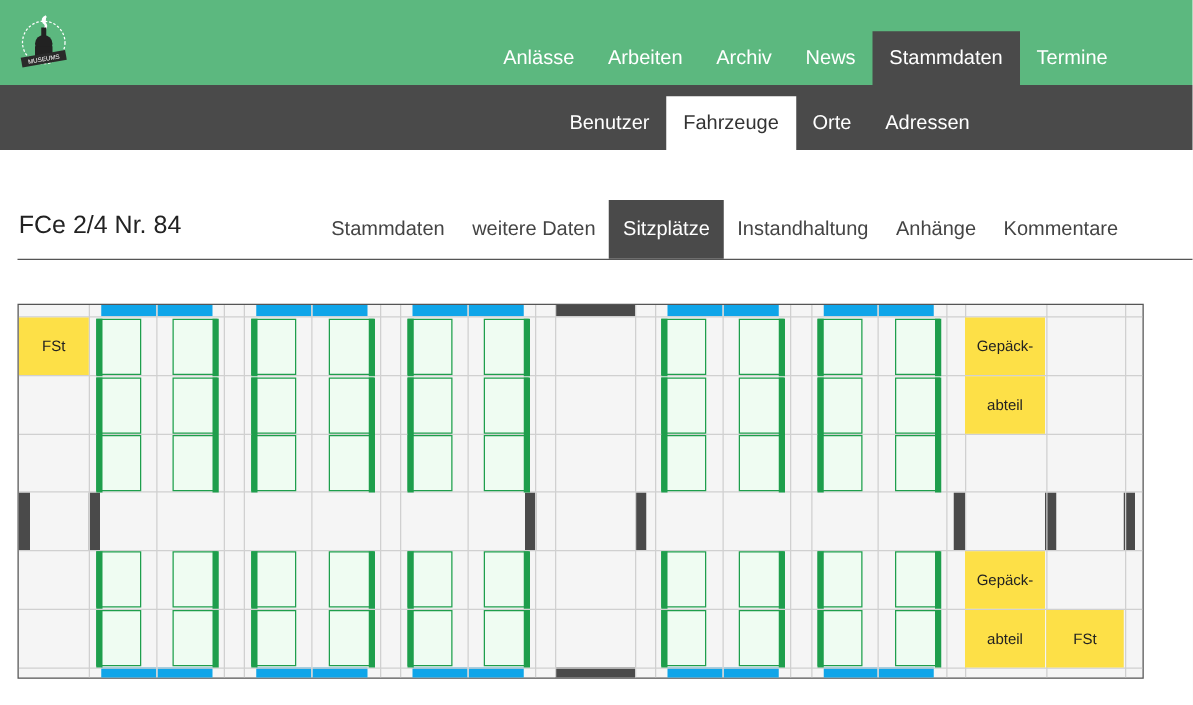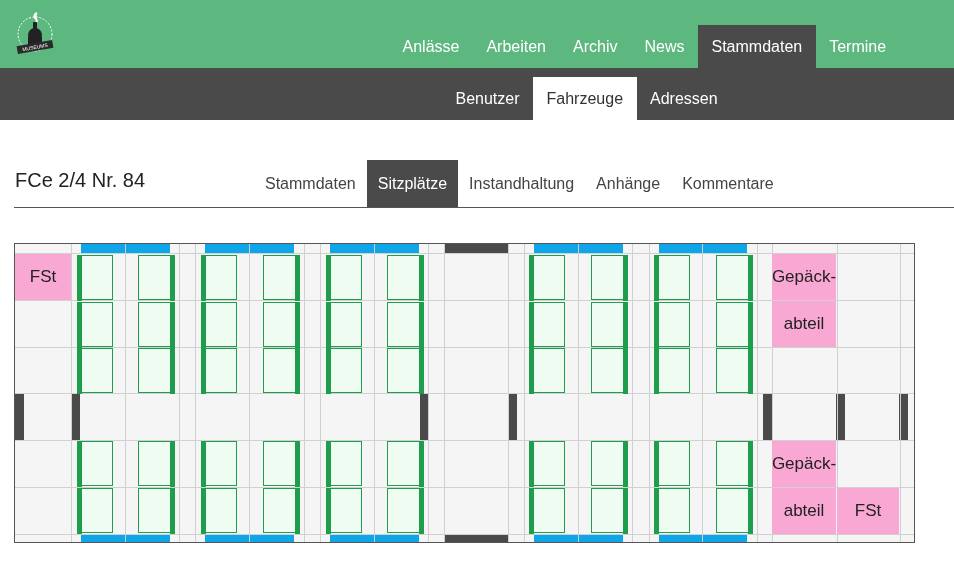--- a/index.html
+++ b/index.html
@@ -15,21 +15,21 @@
   .subnav .item.active { background: #ffffff; color: #333333; }
   .title { position: absolute; left: 15px; top: 169px; font-size: 20px; color: #222222; }
   .tabs { position: absolute; top: 160px; height: 47px; display: flex; }
   .tabs .item { height: 47px; line-height: 47px; padding: 0 11px; color: #444444; font-size: 16px; white-space: nowrap; cursor: pointer; }
   .tabs .item.active { background: #4a4a4a; color: #ffffff; }
   .tabline { position: absolute; left: 14px; top: 207px; width: 940px; height: 1px; background: #555555; }
 
   .grid { position: absolute; left: 14px; top: 243px; width: 901px; height: 300px; border: 1px solid #555555; background: #f5f5f5; overflow: hidden; }
   .vline { position: absolute; top: 0; width: 1px; height: 100%; background: #d0d0d0; }
   .hline { position: absolute; left: 0; height: 1px; width: 100%; background: #d0d0d0; }
-  .cell-label { position: absolute; background: #f9a8d4; font-size: 17px; color: #222222; display: flex; align-items: center; justify-content: center; }
+  .cell-label { position: absolute; background: #fde047; font-size: 12px; color: #222222; display: flex; align-items: center; justify-content: center; }
   .window { position: absolute; height: 9px; background: #0fa5e9; }
   .door { position: absolute; height: 9px; background: #4a4a4a; }
   .wall { position: absolute; width: 9px; background: #4a4a4a; }
   .seat { position: absolute; background: #effcf2; border: 1.5px solid #1e9e4c; cursor: pointer; }
   .seat .back { position: absolute; top: -1.5px; bottom: -1.5px; width: 5px; background: #1e9e4c; }
   .seat.back-left .back { left: -1.5px; }
   .seat.back-right .back { right: -1.5px; }
 </style>
 </head>
 <body>
@@ -53,27 +53,29 @@
     <div class="item">News</div>
     <div class="item active">Stammdaten</div>
     <div class="item">Termine</div>
   </div>
 </div>
 
 <div class="subbar">
   <div class="subnav" style="left:442px;">
     <div class="item">Benutzer</div>
     <div class="item active">Fahrzeuge</div>
+    <div class="item">Orte</div>
     <div class="item">Adressen</div>
   </div>
 </div>
 
 <div class="title">FCe 2/4 Nr. 84</div>
 <div class="tabs" style="left:254px;">
   <div class="item">Stammdaten</div>
+  <div class="item">weitere Daten</div>
   <div class="item active">Sitzplätze</div>
   <div class="item">Instandhaltung</div>
   <div class="item">Anhänge</div>
   <div class="item">Kommentare</div>
 </div>
 <div class="tabline"></div>
 
 <div class="grid" id="seatgrid">
     <div class="wall" style="left: 884px; top: 150px; height: 46px;"></div>
     <div class="wall" style="left: 821px; top: 150px; height: 46px;"></div>

